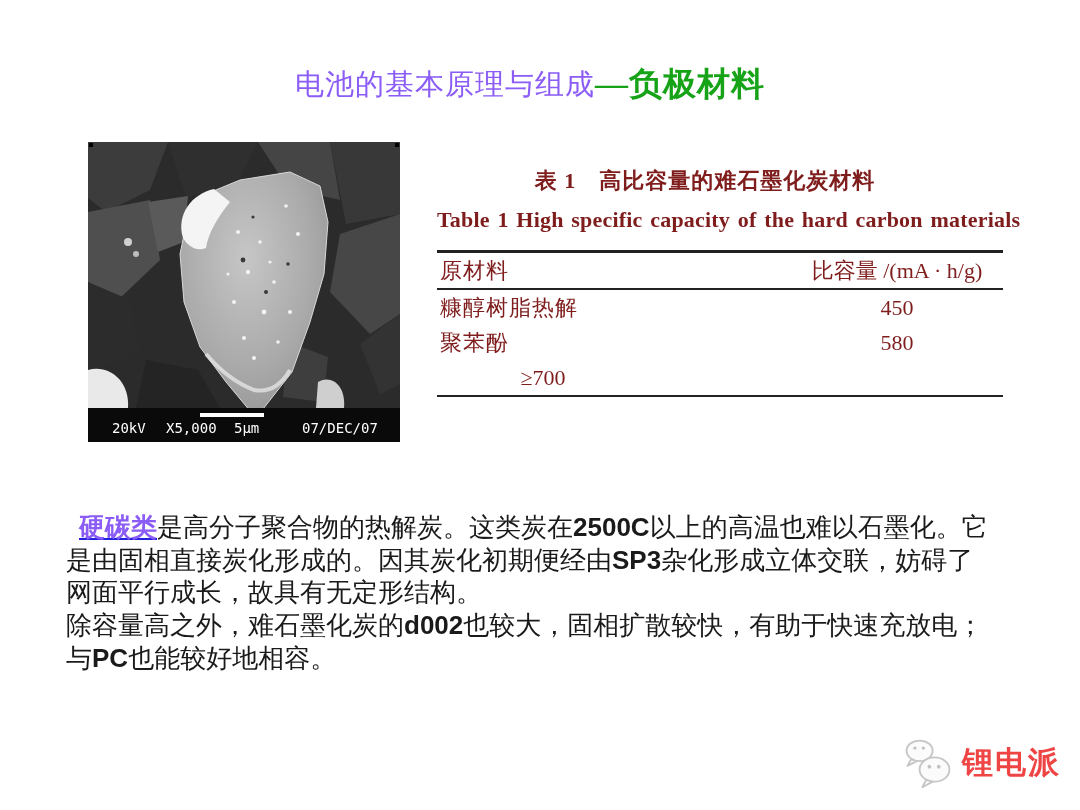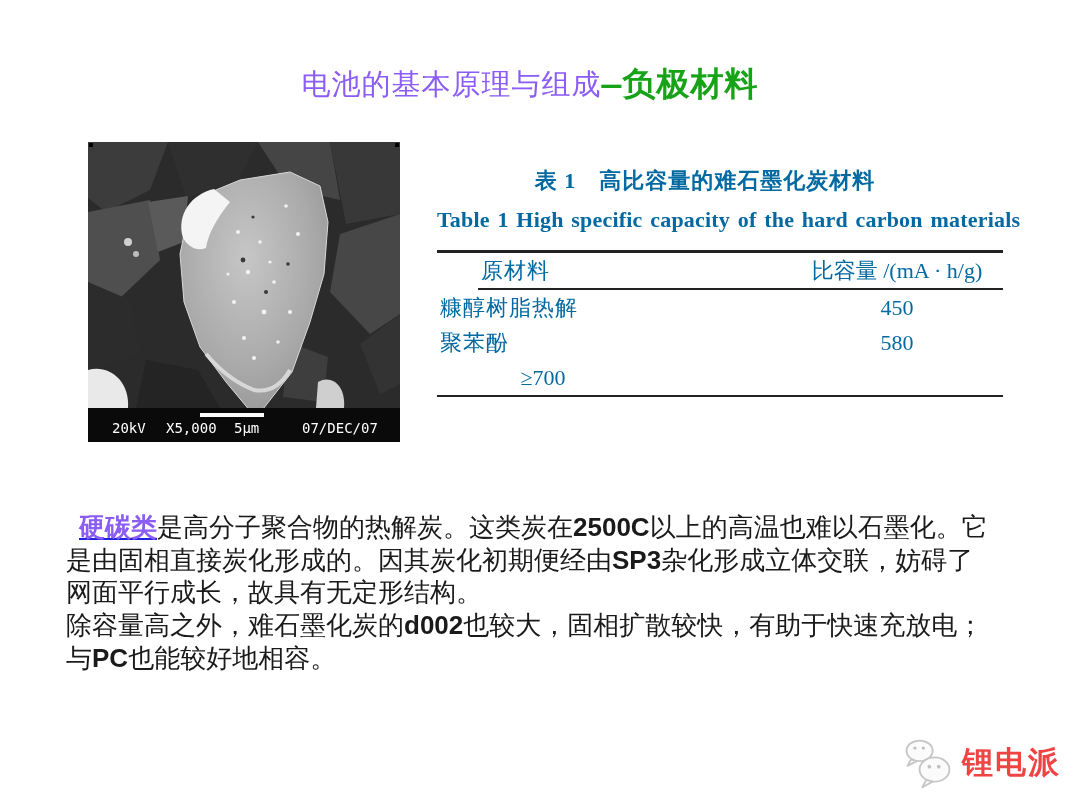--- a/index.html
+++ b/index.html
@@ -10,43 +10,42 @@
   
   .slide-title{
     position:absolute;top:62px;left:0;width:1060px;text-align:center;
     white-space:nowrap;
   }
   .slide-title .prefix{
     font-family:"Liberation Serif",serif;
     font-size:29px;color:#8b5cf6;letter-spacing:1px;vertical-align:middle;
   }
   .slide-title .highlight{
-    font-family:Liberation Mono, monospace;font-weight:bold;
+    font-family:Liberation Serif, serif;font-weight:bold;
     font-size:33px;color:#17a317;vertical-align:middle;letter-spacing:1px;
   }
   
   .sem-wrap{position:absolute;left:88px;top:142px;width:312px;height:252px;}
   
   .table-block{
     position:absolute;left:437px;top:166px;width:566px;
-    font-family:"Liberation Serif",serif;color:#0369a1;
+    font-family:"Liberation Serif",serif;color:#7f1d1d;
   }
   .tb-caption-cn{
     text-align:center;font-size:22px;font-weight:600;letter-spacing:1px;
     padding-right:30px;white-space:nowrap;
   }
   .tb-caption-en{
     text-align:left;font-size:22px;font-weight:bold;margin-top:11px;
     white-space:nowrap;letter-spacing:.2px;word-spacing:2px;
   }
   .ctable{margin-top:17px;border-top:3px solid #222;border-bottom:2px solid #222;}
   .ctable .hdr{
     display:flex;align-items:center;height:35px;border-bottom:2px solid #222;
     font-size:22px;
-    margin-left:41px;
   }
   .ctable .row{display:flex;align-items:center;height:35px;font-size:22px;}
   .col-mat{flex:1;padding-left:3px;white-space:nowrap;letter-spacing:1px;}
   .col-cap{width:212px;text-align:center;white-space:nowrap;}
   
   .body-text{
     position:absolute;left:66px;top:511px;width:960px;
     font-family:"Liberation Serif",serif;
     font-size:26px;line-height:32px;color:#1a1a1a;
   }

